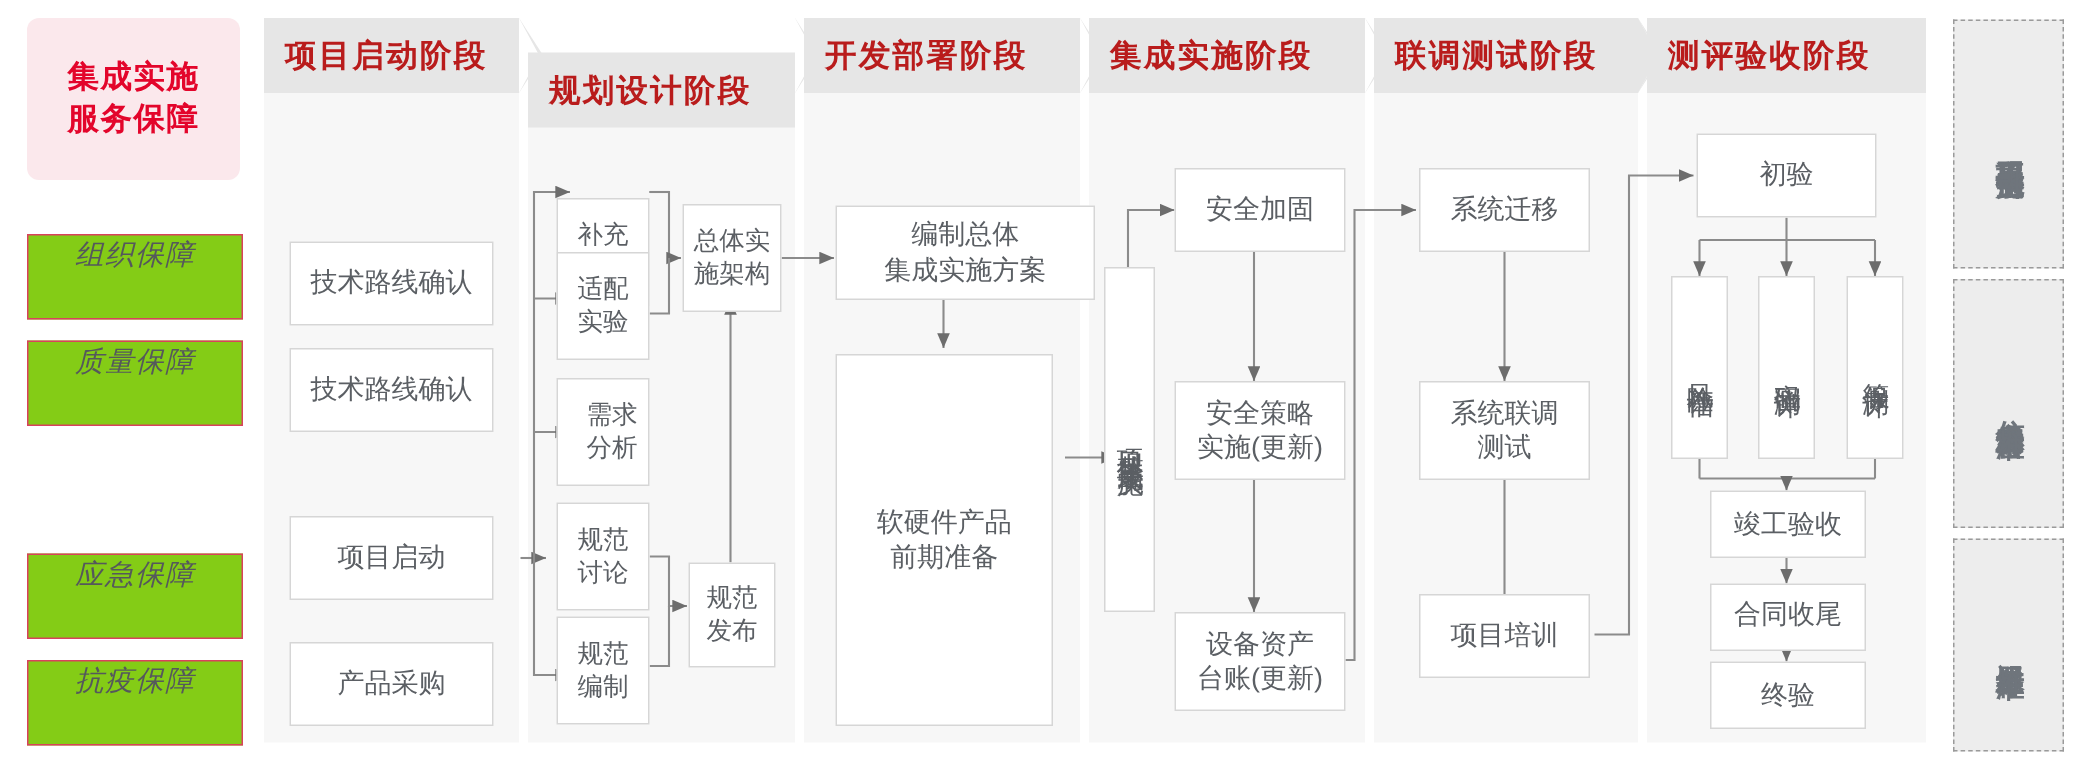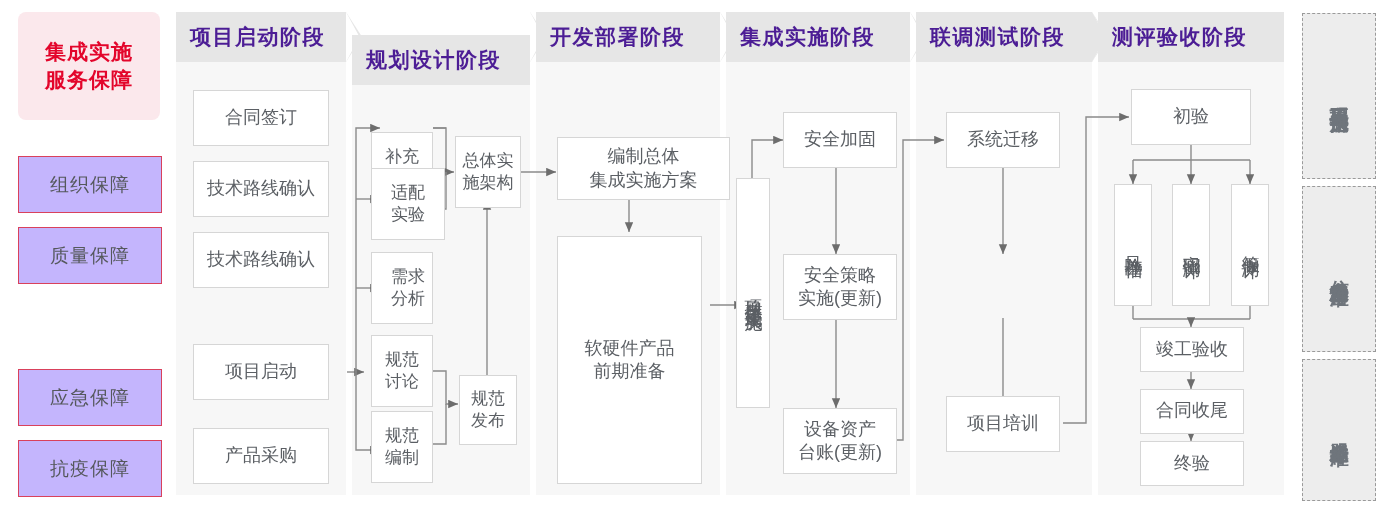--- a/index.html
+++ b/index.html
@@ -24,40 +24,41 @@
     text-align:center;
     color:#e3052b;
     font-weight:bold;
     font-size:21px;
     line-height:1.35;
     letter-spacing:1px;
   }
   .red-box{
     position:absolute;
     left:18px;width:142px;height:55px;
-    background:#c4b5fd;
+    background:#84cc16;
     border:1.5px solid #d9415c;
-    display:flex;align-items:center;justify-content:center;
+    display:flex;align-items:flex-start;justify-content:center;
     color:#55585c;
     font-size:19px;
     letter-spacing:1px;
+    font-style:italic;
   }
 
   
   .phase-col{
     position:absolute;
     top:62px;
     background:#f7f7f7;
   }
   .phase-head{
     position:absolute;
     top:12px;height:50px;
     background:#e6e6e6;
     display:flex;align-items:center;
-    color:#4c1d95;
+    color:#b91c1c;
     font-weight:bold;
     font-size:21px;
     letter-spacing:1.5px;
   }
   .phase-head .ptxt{padding-left:14px;}
   .chev{
     position:absolute;
     top:12px;
     width:26px;height:50px;
     background:#ffffff;
@@ -226,40 +227,37 @@
       <path d="M1133,305 L1133,319"></path>
       <path d="M1250,305 L1250,319"></path>
       <path d="M1133,319 L1250,319"></path>
       <path d="M1191,319 L1191,327" marker-end="url(#ah)"></path>
 
       <path d="M1191,371 L1191,389" marker-end="url(#ah)"></path>
       <path d="M1191,433 L1191,441" marker-end="url(#ah)"></path>
     </g>
   </svg>
 
-  <div class="pbox" style="left:193px;top:90px;width:136px;height:56px;">
-      <span>合同签订</span>
-    </div>
   <div class="pbox" style="left:193px;top:161px;width:136px;height:56px;">
       <span>技术路线确认</span>
     </div>
   <div class="pbox" style="left:193px;top:232px;width:136px;height:56px;">
       <span>技术路线确认</span>
     </div>
   <div class="pbox" style="left:193px;top:344px;width:136px;height:56px;">
       <span>项目启动</span>
     </div>
   <div class="pbox" style="left:193px;top:428px;width:136px;height:56px;">
       <span>产品采购</span>
     </div>
 
   <div class="pbox small" style="left:371px;top:92px;width:62px;height:72px;margin-top:40px;">
     <span><span>补充</span><br><span>调研</span></span>
   </div>
-  <div class="pbox small" style="left:371px;top:168px;width:74px;height:72px;">
+  <div class="pbox small" style="left:371px;top:168px;width:62px;height:72px;">
     <span><span>适配</span><br><span>实验</span></span>
   </div>
   <div class="pbox small" style="left:371px;top:252px;width:62px;height:72px;padding-left:12px;">
     <span><span>需求</span><br><span>分析</span></span>
   </div>
   <div class="pbox small" style="left:371px;top:335px;width:62px;height:72px;">
     <span><span>规范</span><br><span>讨论</span></span>
   </div>
   <div class="pbox small" style="left:371px;top:411px;width:62px;height:72px;">
     <span><span>规范</span><br><span>编制</span></span>
@@ -287,20 +285,23 @@
   <div class="pbox" style="left:783px;top:254px;width:114px;height:66px;">
     <span><span>安全策略</span><br><span>实施(更新)</span></span>
   </div>
   <div class="pbox" style="left:783px;top:408px;width:114px;height:66px;">
     <span><span>设备资产</span><br><span>台账(更新)</span></span>
   </div>
 
   <div class="pbox" style="left:946px;top:112px;width:114px;height:56px;">
     <span>系统迁移</span>
   </div>
+  <div class="pbox" style="left:946px;top:254px;width:114px;height:66px;">
+    <span><span>系统联调</span><br><span>测试</span></span>
+  </div>
   <div class="pbox" style="left:946px;top:396px;width:114px;height:56px;">
     <span>项目培训</span>
   </div>
 
   <div class="pbox" style="left:1131px;top:89px;width:120px;height:56px;">
     <span>初验</span>
   </div>
   <div class="pbox vert" style="left:1114px;top:184px;width:38px;height:122px;">
     <span>风险评估</span>
   </div>

